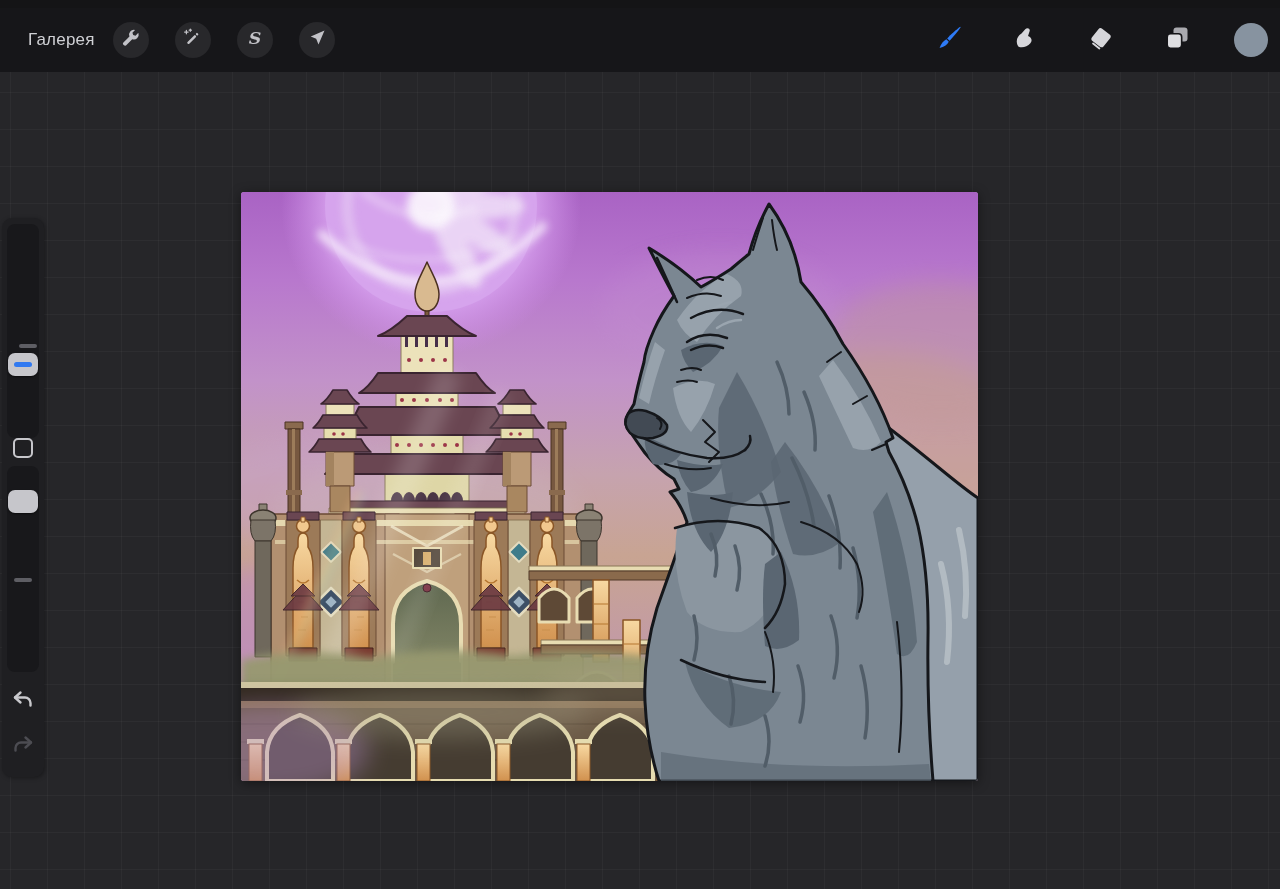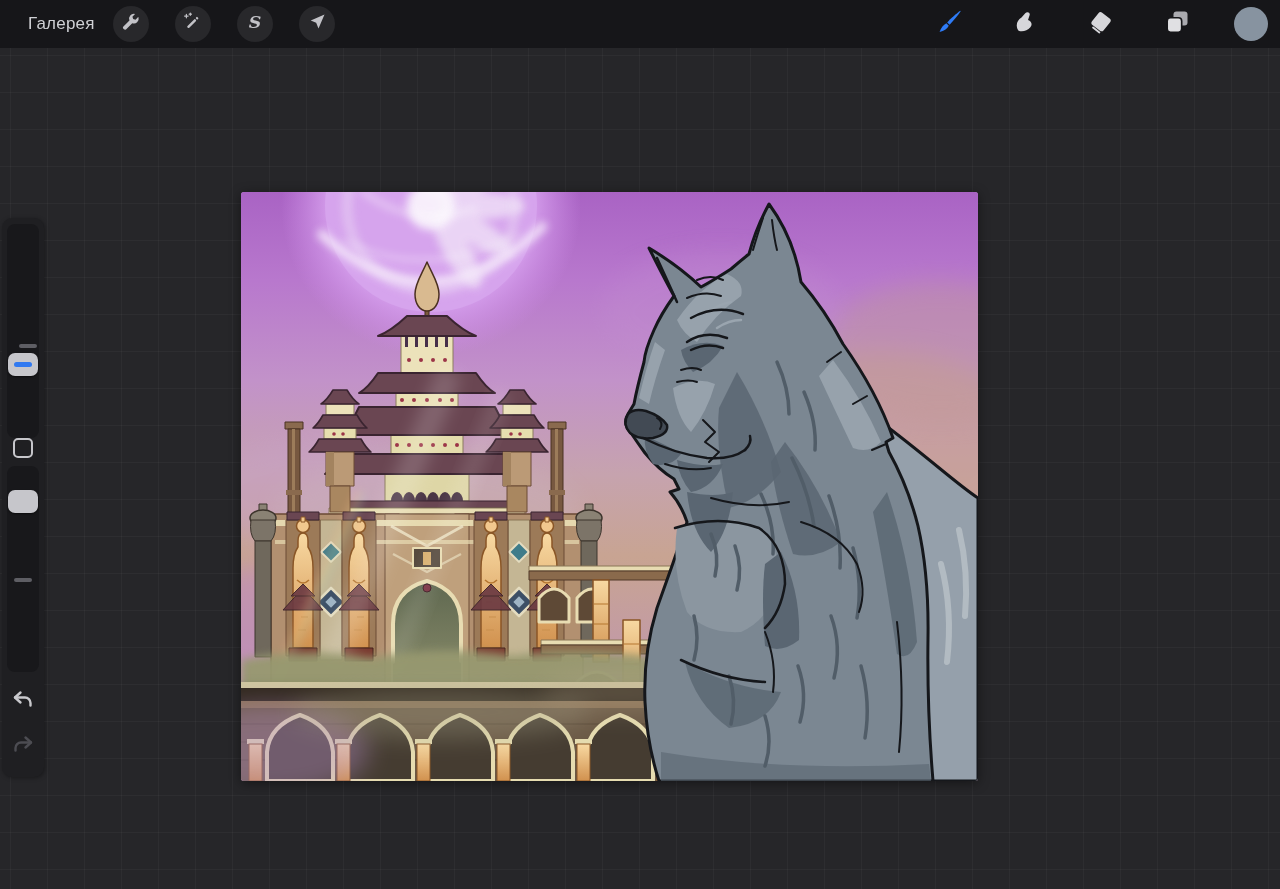--- a/index.html
+++ b/index.html
@@ -3,21 +3,21 @@
 <meta charset="utf-8">
 <style>
   html,body{margin:0;padding:0;}
   body{
     width:1280px;height:889px;overflow:hidden;position:relative;
     background:#141416;font-family:"Liberation Sans",sans-serif;
     -webkit-font-smoothing:antialiased;
   }
   
   .topbar{
-    position:absolute;top:0;left:0;width:1280px;height:48px;
+    position:absolute;top:8px;left:0;width:1280px;height:64px;
     background:#161619;display:flex;align-items:center;z-index:30;
     padding:4px;box-sizing:border-box;
   }
   .gallery-label{
     color:#cfd0d4;font-size:17px;margin-left:24px;letter-spacing:.2px;white-space:nowrap;
   }
   .tool-circle{
     width:36px;height:36px;border-radius:50%;background:#28282b;
     display:flex;align-items:center;justify-content:center;flex:0 0 auto;
     margin:0 13px;cursor:pointer;

